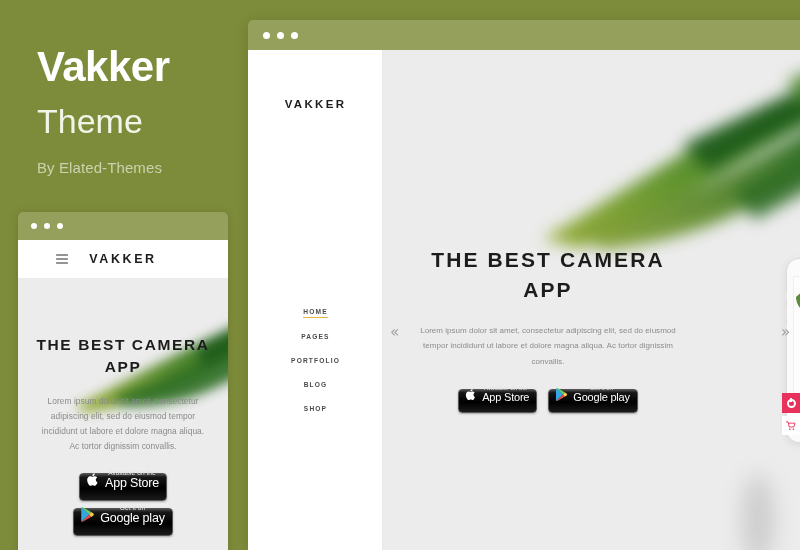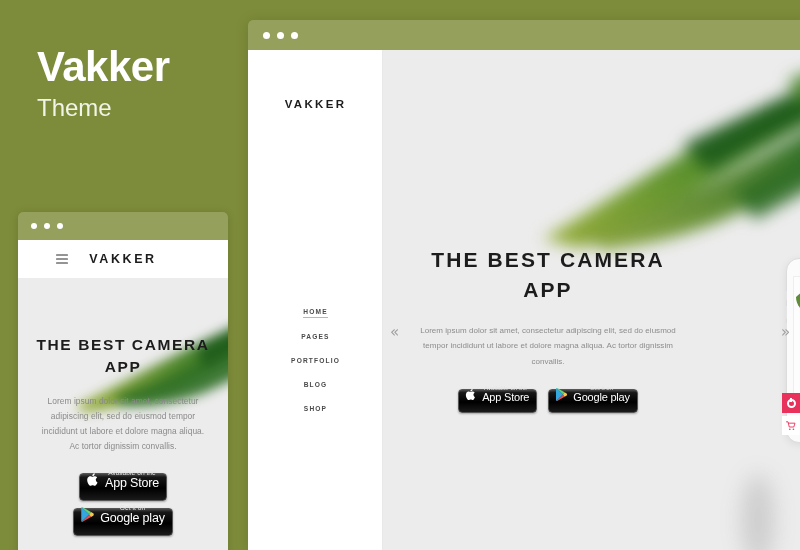--- a/index.html
+++ b/index.html
@@ -16,22 +16,22 @@
     left: 0; top: 0;
     width: 240px; height: 550px;
     z-index: 5;
   }
   .title-block { position: absolute; left: 37px; top: 45px; width: 200px; }
   .brand-name {
     font-size: 42px; font-weight: 700; color: #ffffff;
     letter-spacing: -0.5px; line-height: 1.05;
   }
   .brand-sub {
-    font-size: 24px; font-weight: 300; color: #f2f4e8;
-    line-height: 1.1; margin-top: 6px;
+    font-size: 34px; font-weight: 300; color: #f2f4e8;
+    line-height: 1.1; margin-top: 14px;
   }
   .brand-author {
     font-size: 15px; font-weight: 400; color: #ccd2ae;
     margin-top: 19px; letter-spacing: 0.1px;
   }
 
   
   .chrome-bar {
     background: #96a05d;
     display: flex; align-items: center;
@@ -267,20 +267,21 @@
     background: #ffffff;
   }
 </style>
 </head>
 <body>
 
 <div class="left-panel">
   <div class="title-block">
     <div class="brand-name">Vakker</div>
     <div class="brand-sub">Theme</div>
+    <div class="brand-author">By Elated-Themes</div>
   </div>
 </div>
 
 <div class="desk-mock">
 
   <div class="chrome-bar">
     <div class="chrome-dots">
       <i></i>
       <i></i>
       <i></i>

